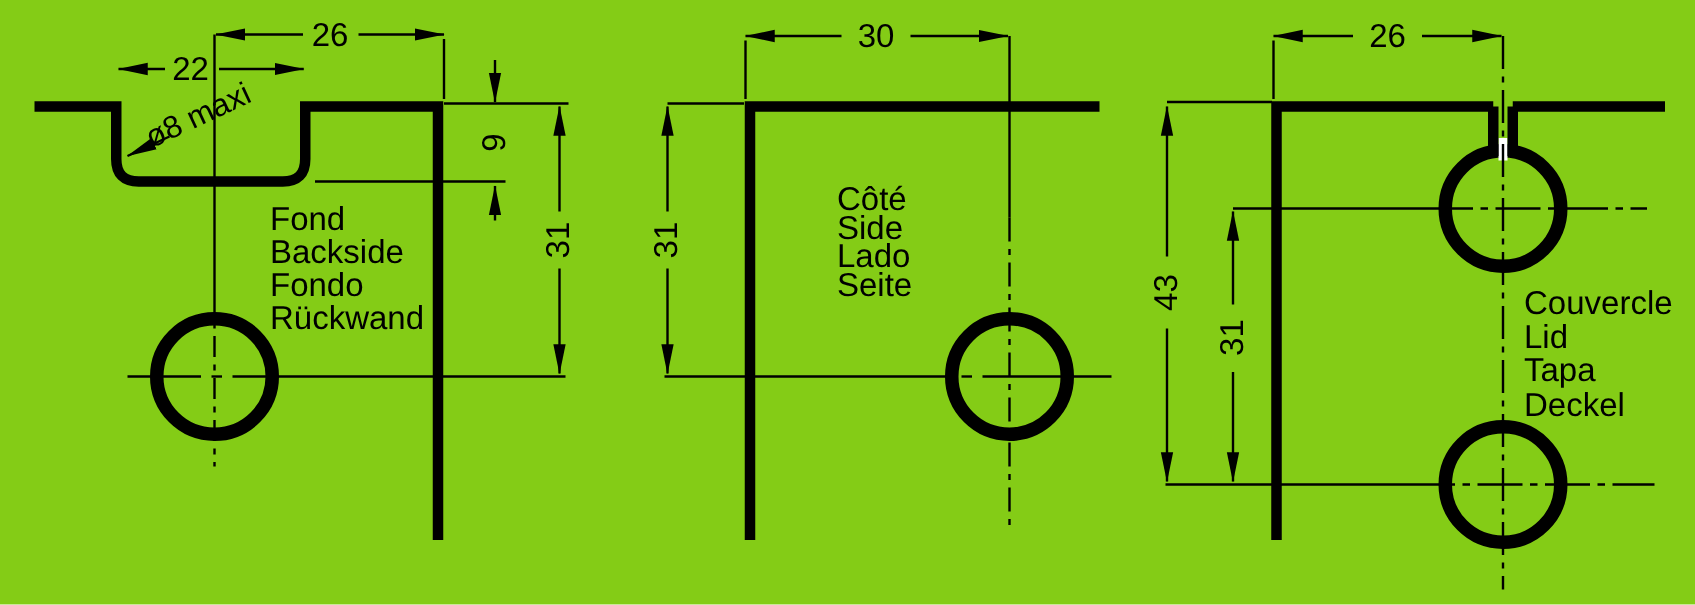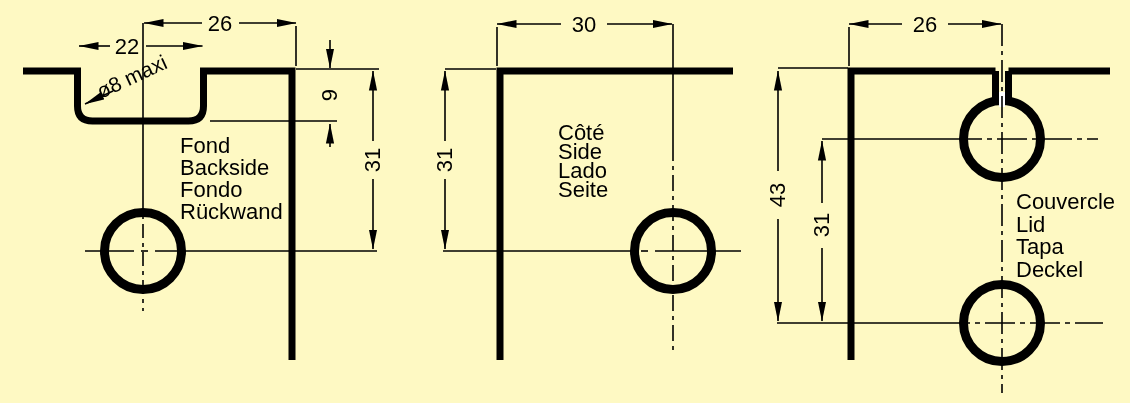--- a/index.html
+++ b/index.html
@@ -1,16 +1,16 @@
 <!DOCTYPE html>
 <html><head>
 <meta charset="utf-8">
 <style>
   html,body{margin:0;padding:0;background:#ffffff;}
-  .stage{width:1130px;height:403px;background:#fef9c3;position:relative;overflow:hidden;}
+  .stage{width:1130px;height:403px;background:#84cc16;position:relative;overflow:hidden;}
   svg{display:block;}
   .thick{stroke:#000;stroke-width:7;fill:none;stroke-miterlimit:10;}
   .thin{stroke:#000;stroke-width:1.6;fill:none;}
   .hole{stroke:#000;stroke-width:9;fill:none;}
   .cl-dash{stroke:#000;stroke-width:1.6;fill:none;}
   .dim-text{font:22px "Liberation Sans", sans-serif;fill:#000;text-anchor:middle;dominant-baseline:central;}
   .label{font:22px "Liberation Sans", sans-serif;fill:#000;}
   .note{font:21px "Liberation Sans", sans-serif;fill:#000;}
 </style>
 </head>

